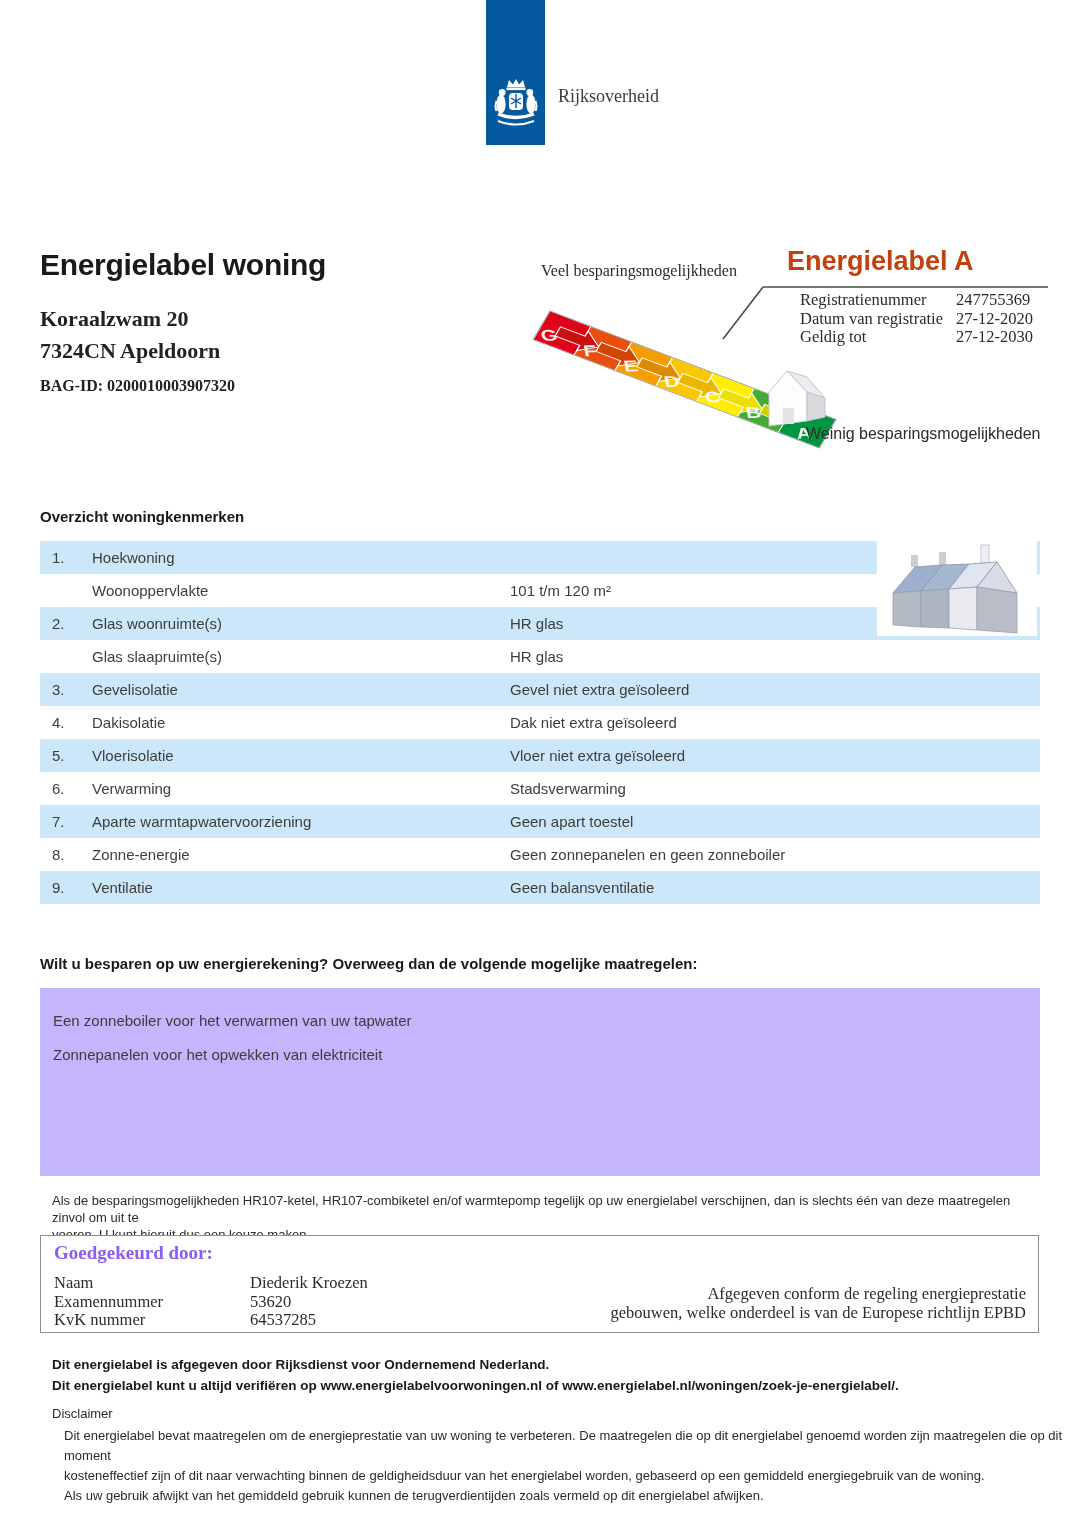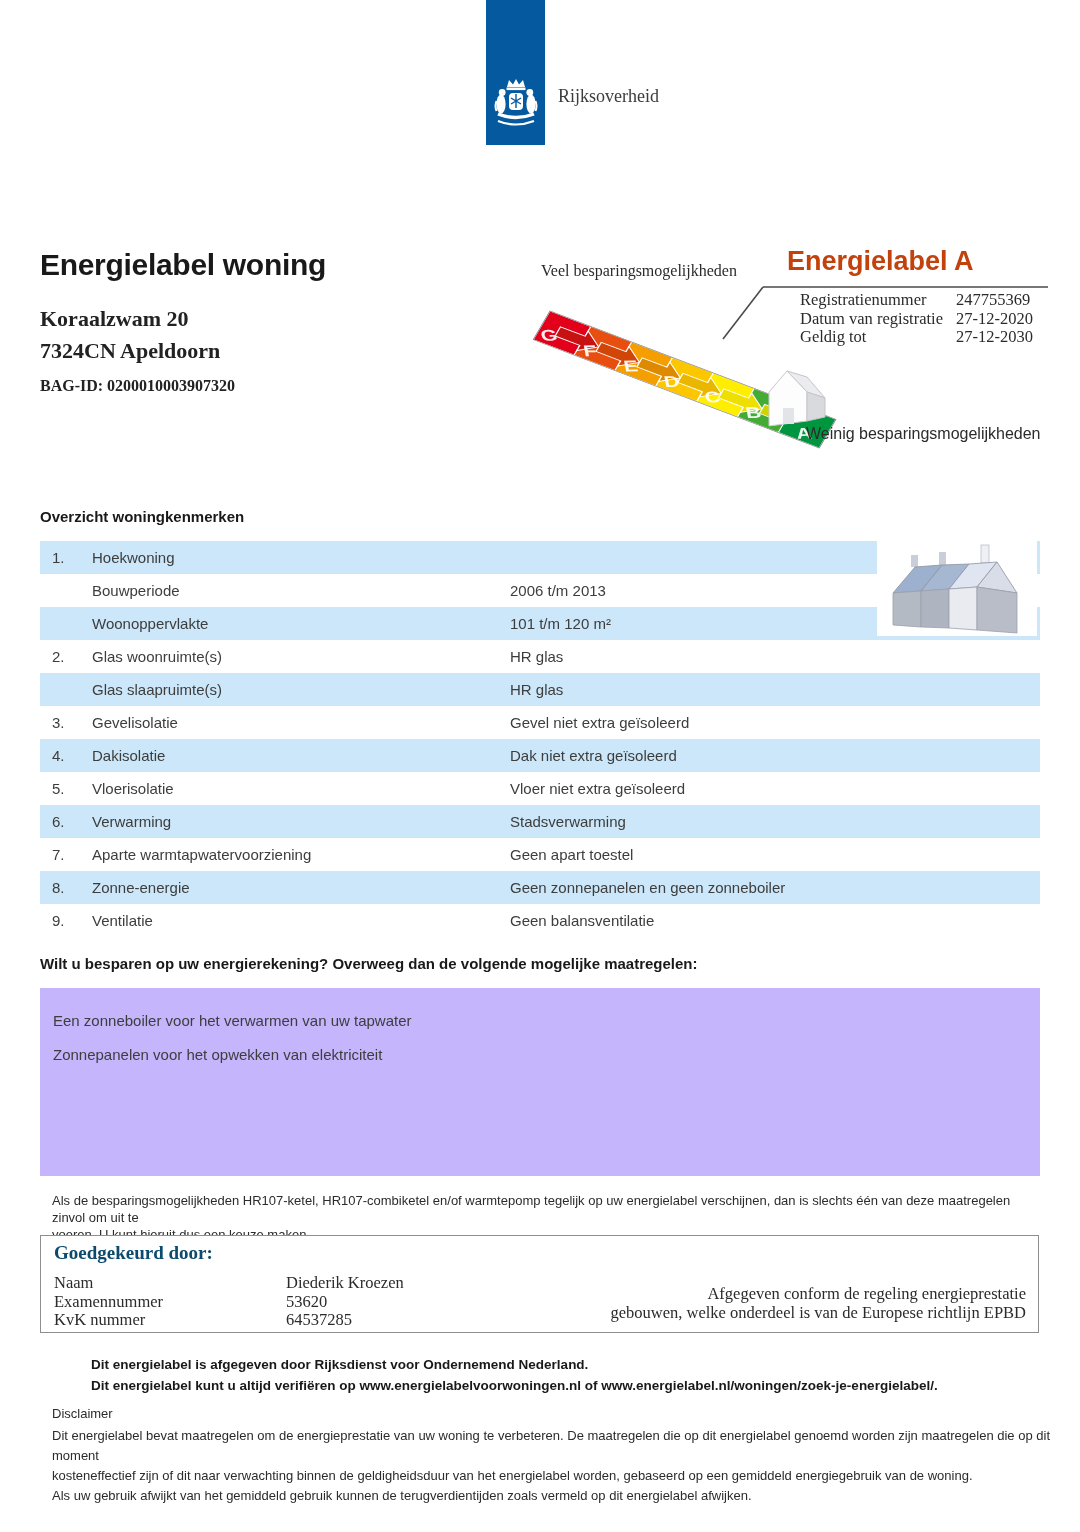--- a/index.html
+++ b/index.html
@@ -43,32 +43,32 @@
   .savings-heading{left:40px;top:955px;font-size:15px;font-weight:700;color:#191919;}
   .savings-box{left:40px;top:988px;width:1000px;height:188px;background:#c4b5fd;}
   .measure{position:absolute;left:13px;font-size:15px;color:#3d3d3d;}
   .measure.m0{top:24px;}
   .measure.m1{top:58px;}
   .savings-note{left:52px;top:1192px;width:990px;font-size:13px;line-height:17px;color:#2b2b2b;}
 
   
   .approval-box{left:40px;top:1235px;width:997px;height:96px;border:1.5px solid #8e8e8e;background:#fff;}
   .approval-heading{position:absolute;left:13px;top:6px;font-family:"Liberation Serif","DejaVu Serif",serif;
-                    font-weight:700;font-size:19px;color:#0c4a6e;}
+                    font-weight:700;font-size:19px;color:#8b5cf6;}
   .approval-fields{position:absolute;left:13px;top:38px;font-family:"Liberation Serif","DejaVu Serif",serif;
                    font-size:16.5px;color:#2b2b2b;}
-  .afield{display:flex;line-height:18.6px;gap:36px;}
+  .afield{display:flex;line-height:18.6px;}
   .afield .al{width:196px;}
   .conform{position:absolute;right:12px;bottom:10px;text-align:right;font-family:"Liberation Serif","DejaVu Serif",serif;
            font-size:16.5px;line-height:19px;color:#2b2b2b;}
 
   
-  .footer-bold{left:52px;top:1354px;font-size:13.5px;font-weight:700;line-height:21px;color:#191919;margin-left:39px;}
+  .footer-bold{left:52px;top:1354px;font-size:13.5px;font-weight:700;line-height:21px;color:#191919;}
   .disclaimer-title{left:52px;top:1406px;font-size:13px;color:#2b2b2b;}
-  .disclaimer{left:52px;top:1426px;font-size:13px;line-height:20px;color:#2b2b2b;}
+  .disclaimer{left:64px;top:1426px;font-size:13px;line-height:20px;color:#2b2b2b;}
 </style>
 </head>
 <body>
 
 <div class="page">
 
   <div class="abs logo-bar">
     <svg width="44" height="58" viewBox="0 0 44 58" style="position:absolute;left:8px;top:78px;">
       <path d="M13 9 L15 2 L19 6.5 L22 1 L25 6.5 L29 2 L31 9 Z" fill="#ffffff"></path>
       <rect x="12.5" y="9.5" width="19" height="2.6" fill="#ffffff"></rect>
@@ -151,25 +151,20 @@
   <div class="abs weinig-caption">Weinig besparingsmogelijkheden</div>
 
   <div class="abs table-heading">Overzicht woningkenmerken</div>
   <div class="abs ktable">
     <div class="trow">
         <span class="tnum">1.</span>
         <span class="tvalue">Hoekwoning</span>
       </div>
     <div class="trow">
         <span class="tnum"></span>
-        <span class="tlabel">Bouwperiode</span>
-        <span class="tvalue">2006 t/m 2013</span>
-      </div>
-    <div class="trow">
-        <span class="tnum"></span>
         <span class="tlabel">Woonoppervlakte</span>
         <span class="tvalue">101 t/m 120 m²</span>
       </div>
     <div class="trow">
         <span class="tnum">2.</span>
         <span class="tlabel">Glas woonruimte(s)</span>
         <span class="tvalue">HR glas</span>
       </div>
     <div class="trow">
         <span class="tnum"></span>

